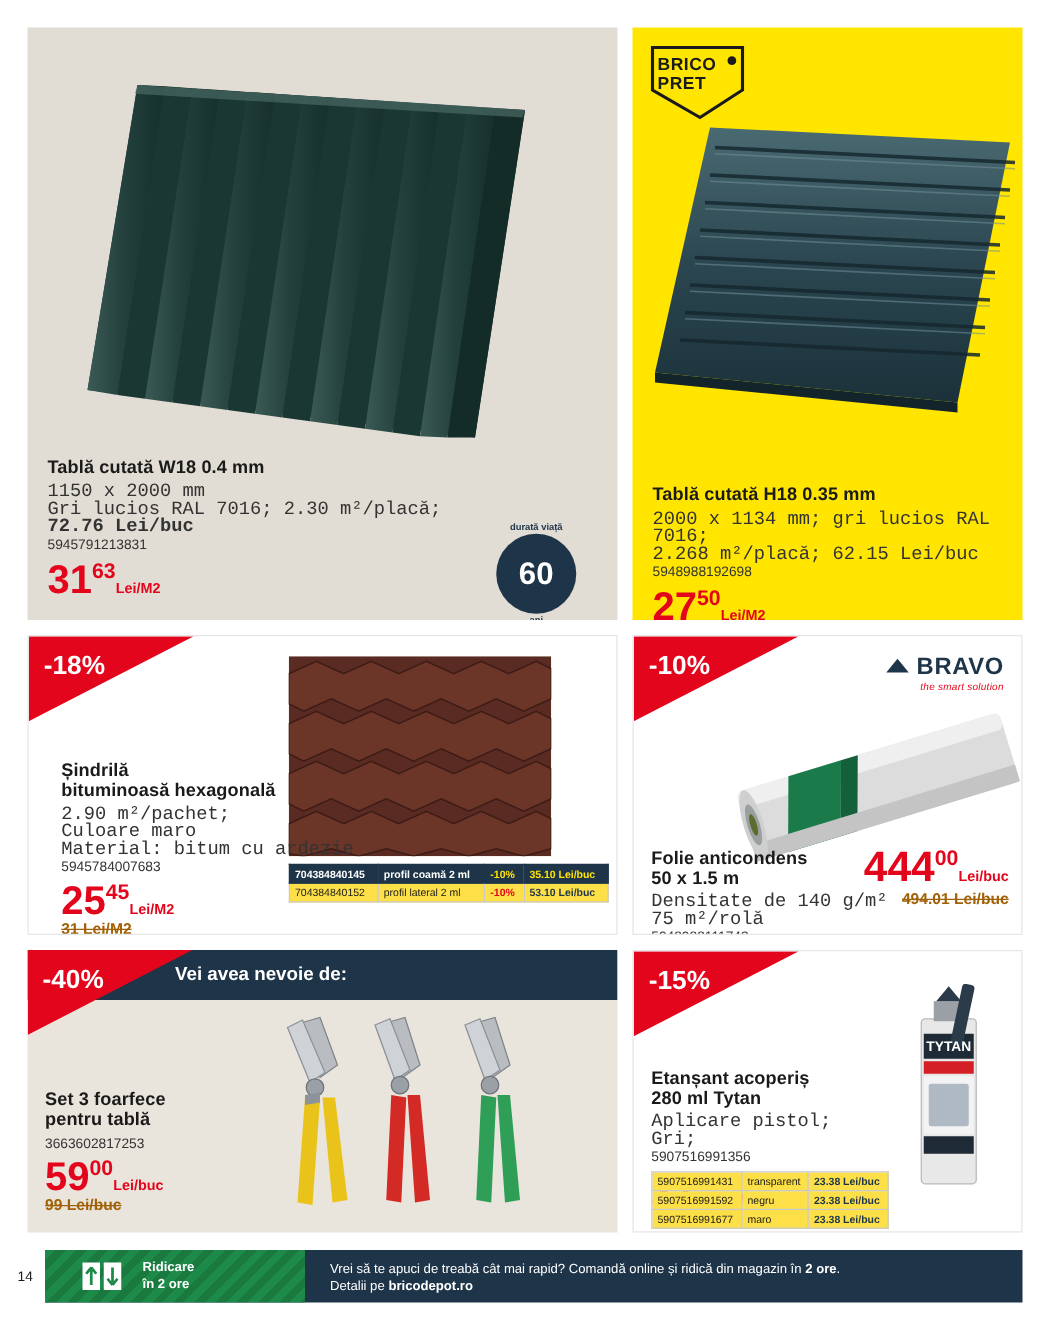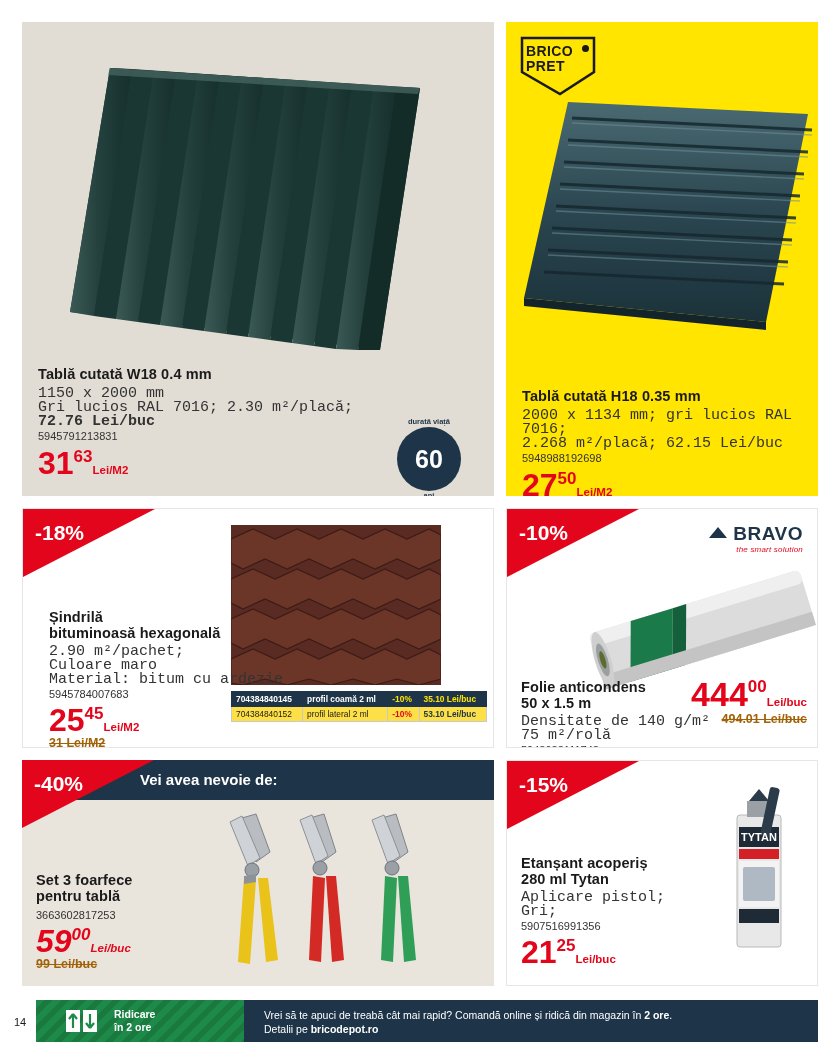--- a/index.html
+++ b/index.html
@@ -348,21 +348,21 @@
         <circle cx="44" cy="56" r="7" fill="#9aa0a6" stroke="#6d7378" stroke-width="1"></circle>
         <path d="M37 64 L33 148 L45 150 L49 66 Z" fill="#2f9e57"></path>
         <path d="M50 64 L56 150 L68 148 L60 64 Z" fill="#2f9e57"></path>
       </g>
     </svg>
 
     <div style="position:absolute; left:14px; top:112px;">
       <div class="p-title">Set 3 foarfece</div>
       <div class="p-title">pentru tablă</div>
       <div class="p-code" style="margin-top:4px;">3663602817253</div>
-      <div style="margin-top:3px;font-style:italic;">
+      <div style="margin-top:3px;">
         <span class="price-red price-main">59</span><span class="price-red price-sup">00</span><span class="price-unit">Lei/buc</span>
       </div>
       <div class="strike">99 Lei/buc</div>
     </div>
   </div>
 
   <div class="card" id="panel-etansant">
     <div class="flag"></div>
     <div class="flag-label">-15%</div>
 
@@ -383,20 +383,39 @@
     <div style="position:absolute; left:14px; top:94px; width:180px;">
       <div class="p-title">Etanșant acoperiș</div>
       <div class="p-title">280 ml Tytan</div>
       <div class="p-line" style="margin-top:4px;">Aplicare pistol; Gri;</div>
       <div class="p-code">5907516991356</div>
       <div style="margin-top:3px;">
         <span class="price-red price-main">21</span><span class="price-red price-sup">25</span><span class="price-unit">Lei/buc</span>
       </div>
     </div>
 
+    <table class="vtable" style="left:14px; top:176px; width:190px;">
+      <tbody>
+          <tr>
+        <td>5907516991431</td>
+        <td>transparent</td>
+        <td class="pr">23.38 Lei/buc</td>
+      </tr>
+      <tr>
+        <td>5907516991592</td>
+        <td>negru</td>
+        <td class="pr">23.38 Lei/buc</td>
+      </tr>
+      <tr>
+        <td>5907516991677</td>
+        <td>maro</td>
+        <td class="pr">23.38 Lei/buc</td>
+      </tr>
+    </tbody>
+      </table>
   </div>
 
   <div id="banner">
     <div class="green"></div>
     <div class="iconbox">
       <svg width="38" height="30" viewBox="0 0 38 30">
         <rect x="2" y="4" width="14" height="22" fill="#fff"></rect>
         <rect x="19" y="4" width="14" height="22" fill="#fff"></rect>
         <path d="M9 22 L9 10 M9 8 L5 13 M9 8 L13 13" stroke="#1d8a4a" stroke-width="2.2" fill="none"></path>
         <path d="M26 8 L26 20 M26 22 L22 17 M26 22 L30 17" stroke="#1d8a4a" stroke-width="2.2" fill="none"></path>

